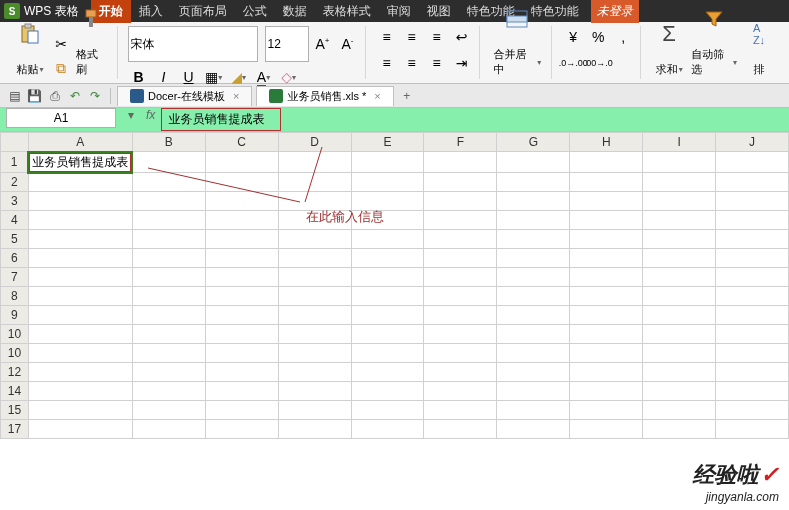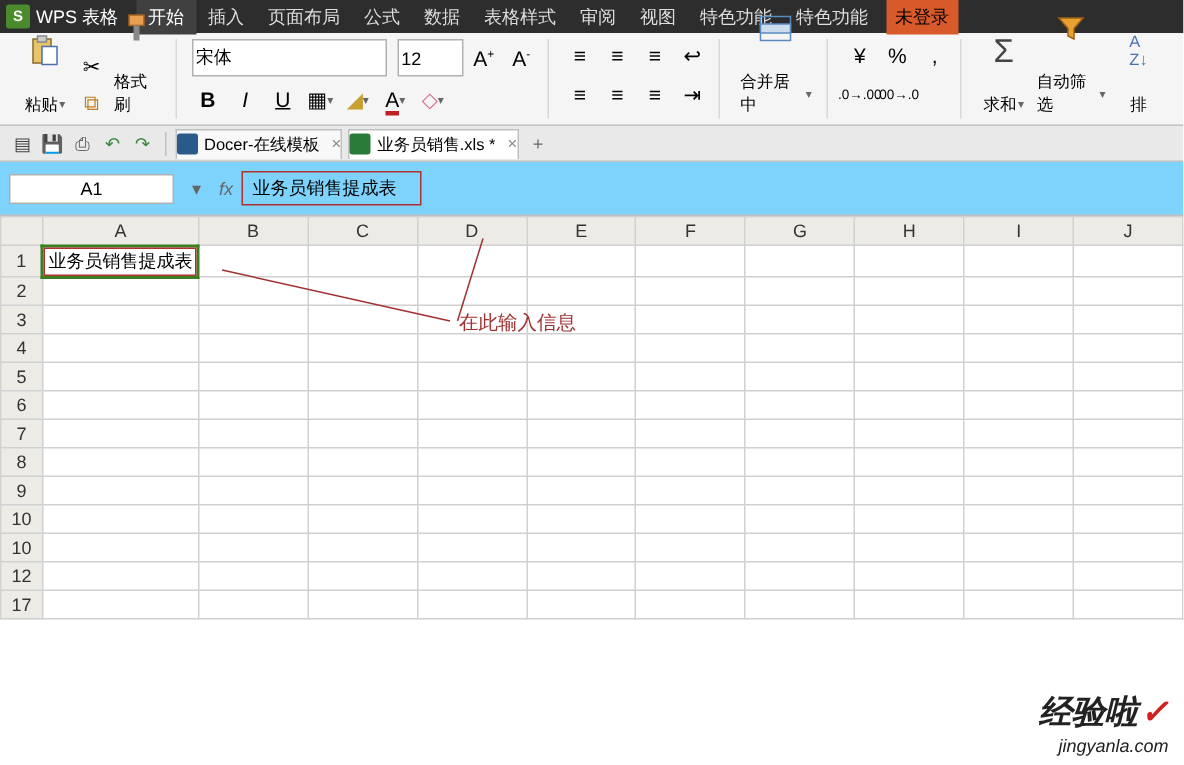--- a/index.html
+++ b/index.html
@@ -4,57 +4,57 @@
 <style>
 * { box-sizing: border-box; margin: 0; padding: 0; font-family: "Microsoft YaHei", sans-serif; }
 body { width: 789px; height: 510px; background: #fff; overflow: hidden; position: relative; font-size: 12px; }
 
 
 .titlebar { background: #2d2d2d; height: 22px; display: flex; align-items: center; color: #ddd; padding: 0 4px; }
 .titlebar .logo { width: 16px; height: 16px; background: #4a8c2b; border-radius: 2px; margin-right: 4px; display: flex; align-items: center; justify-content: center; color: #fff; font-size: 10px; font-weight: bold; }
 .titlebar .appname { font-size: 12px; margin-right: 12px; color: #fff; }
 .titlebar .menu { display: flex; gap: 0; }
 .titlebar .menu span { padding: 3px 8px; cursor: pointer; font-size: 12px; }
-.titlebar .menu span.active { background: #404040; color: #fff; }
-.titlebar .menu .login { background: #d85a2b; color: #000000; padding: 3px 6px; margin-left: 4px; }
+.titlebar .menu span.active { background: #c2410c; color: #fff; font-weight: bold; }
+.titlebar .menu .login { background: #d85a2b; color: #ffffff; padding: 3px 6px; margin-left: 4px; font-style: italic; }
 
 
 .ribbon { background: #f5f5f5; border-bottom: 1px solid #c0c0c0; height: 62px; display: flex; padding: 4px 6px; gap: 4px; }
 .rgroup { display: flex; flex-direction: column; padding: 0 6px; border-right: 1px solid #d8d8d8; }
 .rgroup:last-child { border-right: none; }
 .rrow { display: flex; align-items: center; gap: 3px; }
 
 .bigbtn { display: flex; flex-direction: column; align-items: center; justify-content: center; padding: 2px 4px; cursor: pointer; min-width: 36px; }
 .bigbtn .ico { width: 24px; height: 24px; display: flex; align-items: center; justify-content: center; font-size: 18px; }
 .bigbtn .lbl { font-size: 11px; margin-top: 16px; display: flex; align-items: center; gap: 1px; }
 .dropdown-arrow { font-size: 8px; color: #666; }
 
 .smbtn { width: 22px; height: 22px; display: flex; align-items: center; justify-content: center; cursor: pointer; font-size: 14px; border: 1px solid transparent; }
 
 .fontbox { display: flex; }
-.fontbox select, .fontbox input { border: 1px solid #b0b0b0; height: 25px; font-size: 12px; padding: 0 2px; background: #fff; }
+.fontbox select, .fontbox input { border: 1px solid #b0b0b0; height: 36px; font-size: 12px; padding: 0 2px; background: #fff; }
 .fontname { width: 130px; }
 .fontsize { width: 44px; margin-left: 4px; }
 
 .clip-icons { display: flex; flex-direction: column; gap: 2px; margin-left: 2px; }
 
 
 .qat { background: #e9e9e9; height: 24px; display: flex; align-items: center; padding: 0 6px; border-bottom: 1px solid #c0c0c0; gap: 2px; }
 .qat .qbtn { width: 18px; height: 18px; display: flex; align-items: center; justify-content: center; cursor: pointer; font-size: 12px; color: #444; }
 .qat .sep { width: 1px; height: 16px; background: #c0c0c0; margin: 0 4px; }
-.doctab { display: flex; align-items: center; padding: 2px 0; background: #f8f8f8; border: 1px solid #c0c0c0; border-bottom: none; margin-right: 2px; cursor: pointer; gap: 4px; font-size: 11px; }
+.doctab { display: flex; align-items: center; padding: 2px 12px; background: #f8f8f8; border: 1px solid #c0c0c0; border-bottom: none; margin-right: 2px; cursor: pointer; gap: 4px; font-size: 11px; }
 .doctab.active { background: #fff; }
 .doctab .x { color: #888; margin-left: 4px; }
 .docicon { width: 14px; height: 14px; display: inline-block; }
 .docicon.docer { background: #2a5a8a; border-radius: 2px; }
 .docicon.xls { background: #2a7a3a; border-radius: 2px; }
 .addtab { width: 18px; height: 18px; display: flex; align-items: center; justify-content: center; color: #666; cursor: pointer; }
 
 
-.fbar { height: 36px; display: flex; align-items: center; border-bottom: 1px solid #c0c0c0; background: #7dd3fc; }
+.fbar { height: 24px; display: flex; align-items: flex-start; border-bottom: 1px solid #c0c0c0; background: #86efac; }
 .cellref { width: 110px; border: 1px solid #b0b0b0; margin: 0 6px; padding: 2px 6px; font-size: 12px; text-align: center; background: #fff; }
 .fxbtn { padding: 0 6px; color: #666; cursor: pointer; }
 .finput { border: 1px solid #b03030; padding: 2px 6px; font-size: 12px; min-width: 120px; color: #000; }
 
 
 .sheet { position: relative; }
 table.grid { border-collapse: collapse; width: 100%; }
 table.grid th, table.grid td { border: 1px solid #d0d0d0; font-size: 12px; padding: 0; }
 table.grid th { background: #ecebe6; font-weight: normal; color: #333; }
 table.grid .rowh { width: 28px; text-align: center; height: 19px; }
@@ -467,38 +467,64 @@
           <td></td>
           <td></td>
           <td></td>
           <td></td>
           <td></td>
           <td></td>
           <td></td>
           <td></td>
         </tr>
         <tr>
+          <th class="rowh">14</th>
+          <td></td>
+          <td></td>
+          <td></td>
+          <td></td>
+          <td></td>
+          <td></td>
+          <td></td>
+          <td></td>
+          <td></td>
+          <td></td>
+        </tr>
+        <tr>
+          <th class="rowh">15</th>
+          <td></td>
+          <td></td>
+          <td></td>
+          <td></td>
+          <td></td>
+          <td></td>
+          <td></td>
+          <td></td>
+          <td></td>
+          <td></td>
+        </tr>
+        <tr>
           <th class="rowh">17</th>
           <td></td>
           <td></td>
           <td></td>
           <td></td>
           <td></td>
           <td></td>
           <td></td>
           <td></td>
           <td></td>
           <td></td>
         </tr>
       </tbody>
   </table>
 
   <svg style="position:absolute;left:0;top:0;width:789px;height:400px;pointer-events:none">
     <line x1="148" y1="36" x2="300" y2="70" stroke="#a03030" stroke-width="1"></line>
     <line x1="305" y1="70" x2="322" y2="15" stroke="#a03030" stroke-width="1"></line>
   </svg>
-  <div class="anno-text" style="left:306px;top:62px">在此输入信息</div>
+  <div class="anno-text" style="left:306px;top:76px">在此输入信息</div>
 </div>
 
 <div class="watermark">
   <div class="big"><span>经验啦</span><span class="chk">✓</span></div>
   <div class="small">jingyanla.com</div>
 </div>
 
 </body></html>

